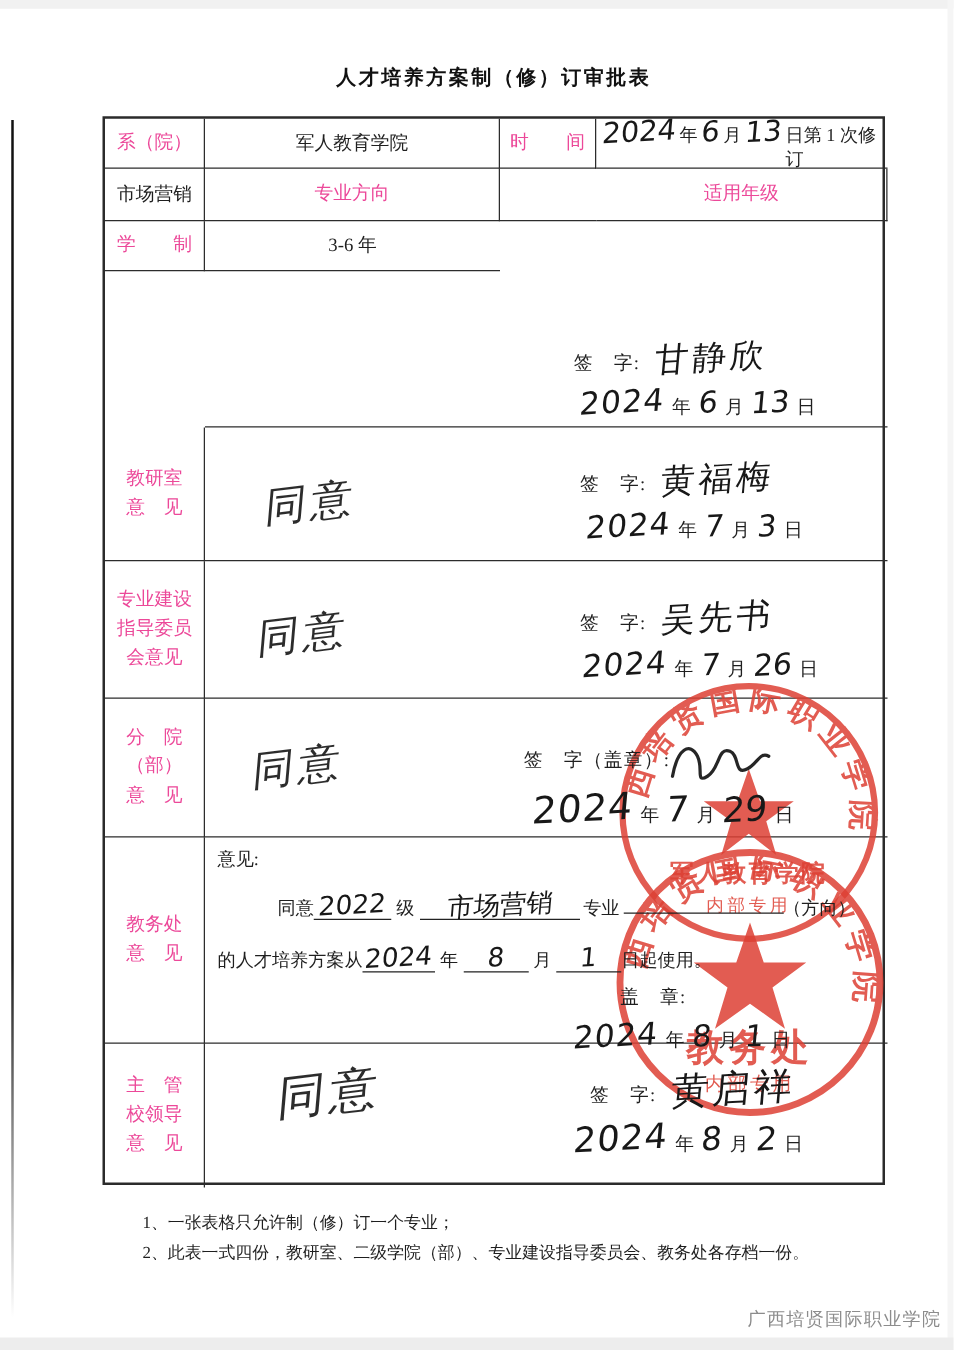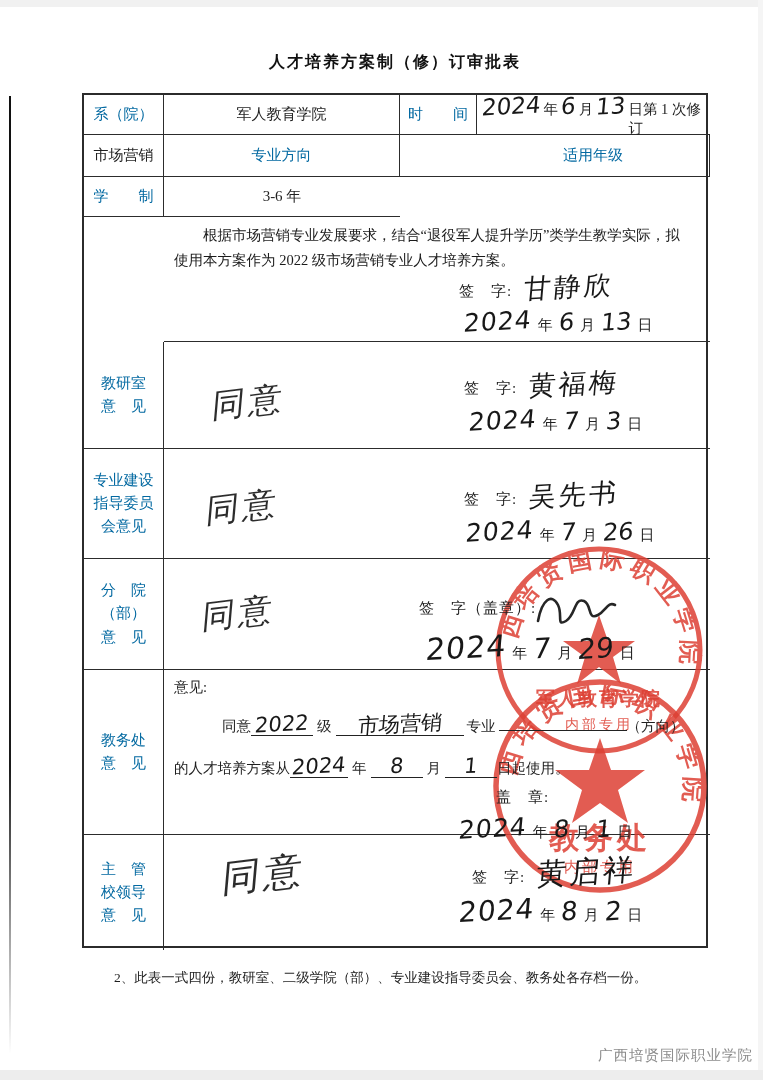--- a/index.html
+++ b/index.html
@@ -30,21 +30,21 @@
     display:grid;
     grid-template-columns:80px 236px 77px 233px;
     grid-template-rows:40px 42px 40px 125px 107px 110px 111px 165px 115px;
     background:transparent;
   }
   .c { border-right:1.5px solid #2c2c2c; border-bottom:1.5px solid #2c2c2c; position:relative; }
   .c.no-r { border-right:none; }
   .c.no-b { border-bottom:none; }
   .lab {
     display:flex; align-items:center; justify-content:center; text-align:center;
-    font-size:15px; line-height:1.55; white-space:pre-line; color:#0369a1;
+    font-size:15px; line-height:1.55; white-space:pre-line; color:#ec4899;
   }
   .val { display:flex; align-items:center; justify-content:center; font-size:15px; }
   .span3 { grid-column: 2 / 5; }
   .content { position:relative; overflow:visible; }
   .hw {
     display:inline-block;
     font-family:"DejaVu Sans", sans-serif;
     color:#181818;
     transform: skewX(-8deg) rotate(-3deg);
     line-height:1;
@@ -108,22 +108,20 @@
 
     <div class="c val">市场营销</div>
     <div class="c lab">专业方向</div>
     <div class="c no-r val"></div>
 
     <div class="c lab">适用年级</div>
     <div class="c lab">学　　制</div>
     <div class="c no-r val">3-6 年</div>
 
     <div class="c no-r span3 content">
-      <div class="plan-body">根据市场营销专业发展要求，结合“退役军人提升学历”类学生教学实际，拟
-使用本方案作为 2022 级市场营销专业人才培养方案。</div>
       <div class="signline" style="left:295px; top:56px;">
         <span class="plabel">签　字:</span>
         <span class="hw">甘静欣</span>
       </div>
       <div class="dateline" style="left:300px; top:92px;">
         <span class="hw yr">2024</span>
         <span class="u">年</span>
         <span class="hw">6</span>
         <span class="u">月</span>
         <span class="hw">13</span>
@@ -274,17 +272,18 @@
     </defs>
     <text fill="#dd4034" font-size="25" font-weight="bold" letter-spacing="6" font-family="Liberation Sans, sans-serif">
       <textPath href="#ringB" startOffset="25%" text-anchor="middle">广西培贤国际职业学院</textPath>
     </text>
     <polygon points="110,62 121,94 155,94 128,114 138,147 110,127 82,147 92,114 65,94 99,94" fill="#dd4034"></polygon>
     <text x="110" y="172" text-anchor="middle" fill="#dd4034" font-size="30" font-weight="bold" letter-spacing="4" font-family="Liberation Sans, sans-serif">教务处</text>
     <text x="110" y="196" text-anchor="middle" fill="#dd4034" font-size="15" letter-spacing="3" font-family="Liberation Sans, sans-serif">内部专用</text>
   </svg>
 
   <div class="notes">
+    <div>1、一张表格只允许制（修）订一个专业；</div>
     <div>2、此表一式四份，教研室、二级学院（部）、专业建设指导委员会、教务处各存档一份。</div>
   </div>
 
   <div class="footer">广西培贤国际职业学院</div>
 </div>
 
 </body></html>

